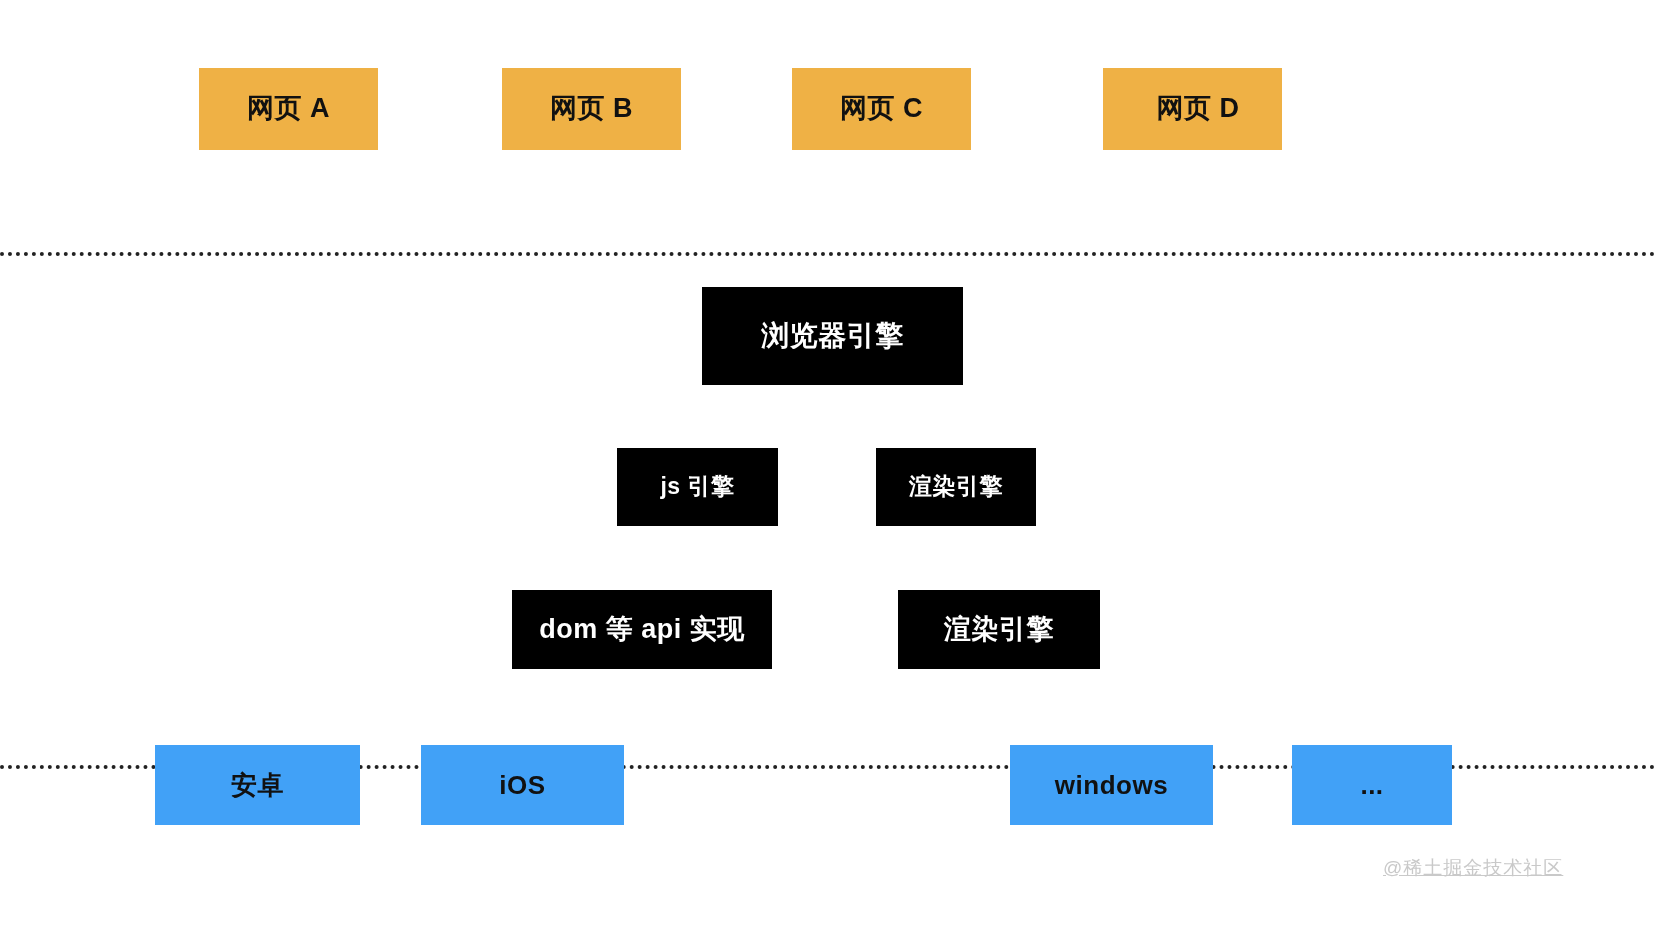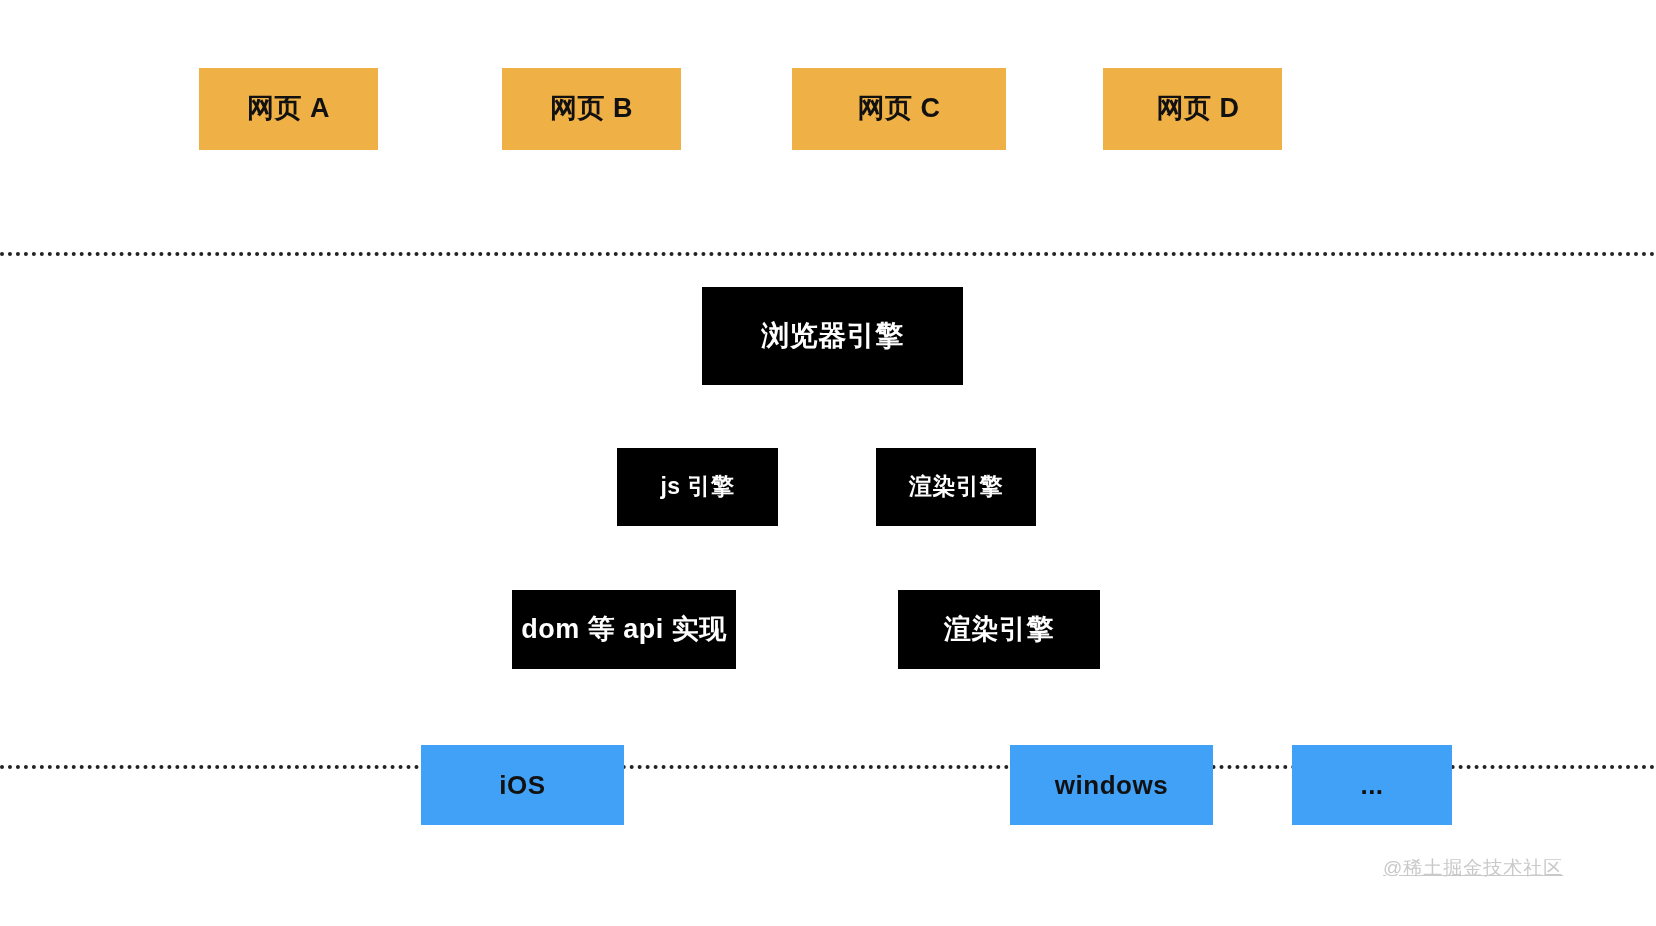--- a/index.html
+++ b/index.html
@@ -69,49 +69,52 @@
 <body>
 
 <div id="canvas">
 
   <div class="box box-web" style="left:199px; top:68px; width:179px; height:82px;">
     <span>网页 A</span>
   </div>
   <div class="box box-web" style="left:502px; top:68px; width:179px; height:82px;">
     <span>网页 B</span>
   </div>
-  <div class="box box-web" style="left:792px; top:68px; width:214px; height:82px;">
+  <div class="box box-web" style="left:792px; top:68px; width:179px; height:82px;">
     <span>网页 C</span>
   </div>
   <div class="box box-web" style="left:1103px; top:68px; width:179px; height:82px;padding-left:11px;">
     <span>网页 D</span>
   </div>
 
   <div class="divider" style="top:252px;"></div>
 
   <div class="box box-engine lvl1" style="left:692px; top:287px; width:261px; height:98px;">
     <span>浏览器引擎</span>
   </div>
 
   <div class="box box-engine lvl2" style="left:607px; top:448px; width:161px; height:78px;">
     <span>js 引擎</span>
   </div>
   <div class="box box-engine lvl2" style="left:866px; top:448px; width:160px; height:78px;">
     <span>渲染引擎</span>
   </div>
 
-  <div class="box box-engine lvl3" style="left:502px; top:590px; width:224px; height:79px;">
+  <div class="box box-engine lvl3" style="left:502px; top:590px; width:260px; height:79px;">
     <span>dom 等 api 实现</span>
   </div>
   <div class="box box-engine lvl3" style="left:888px; top:590px; width:202px; height:79px;">
     <span>渲染引擎</span>
   </div>
 
   <div class="divider" style="top:765px;"></div>
 
+  <div class="box box-os" style="left:155px; top:745px; width:205px; height:80px;">
+    <span>安卓</span>
+  </div>
   <div class="box box-os" style="left:421px; top:745px; width:203px; height:80px;">
     <span>iOS</span>
   </div>
   <div class="box box-os" style="left:1010px; top:745px; width:203px; height:80px;">
     <span>windows</span>
   </div>
   <div class="box box-os" style="left:1292px; top:745px; width:160px; height:80px;">
     <span>...</span>
   </div>
 

